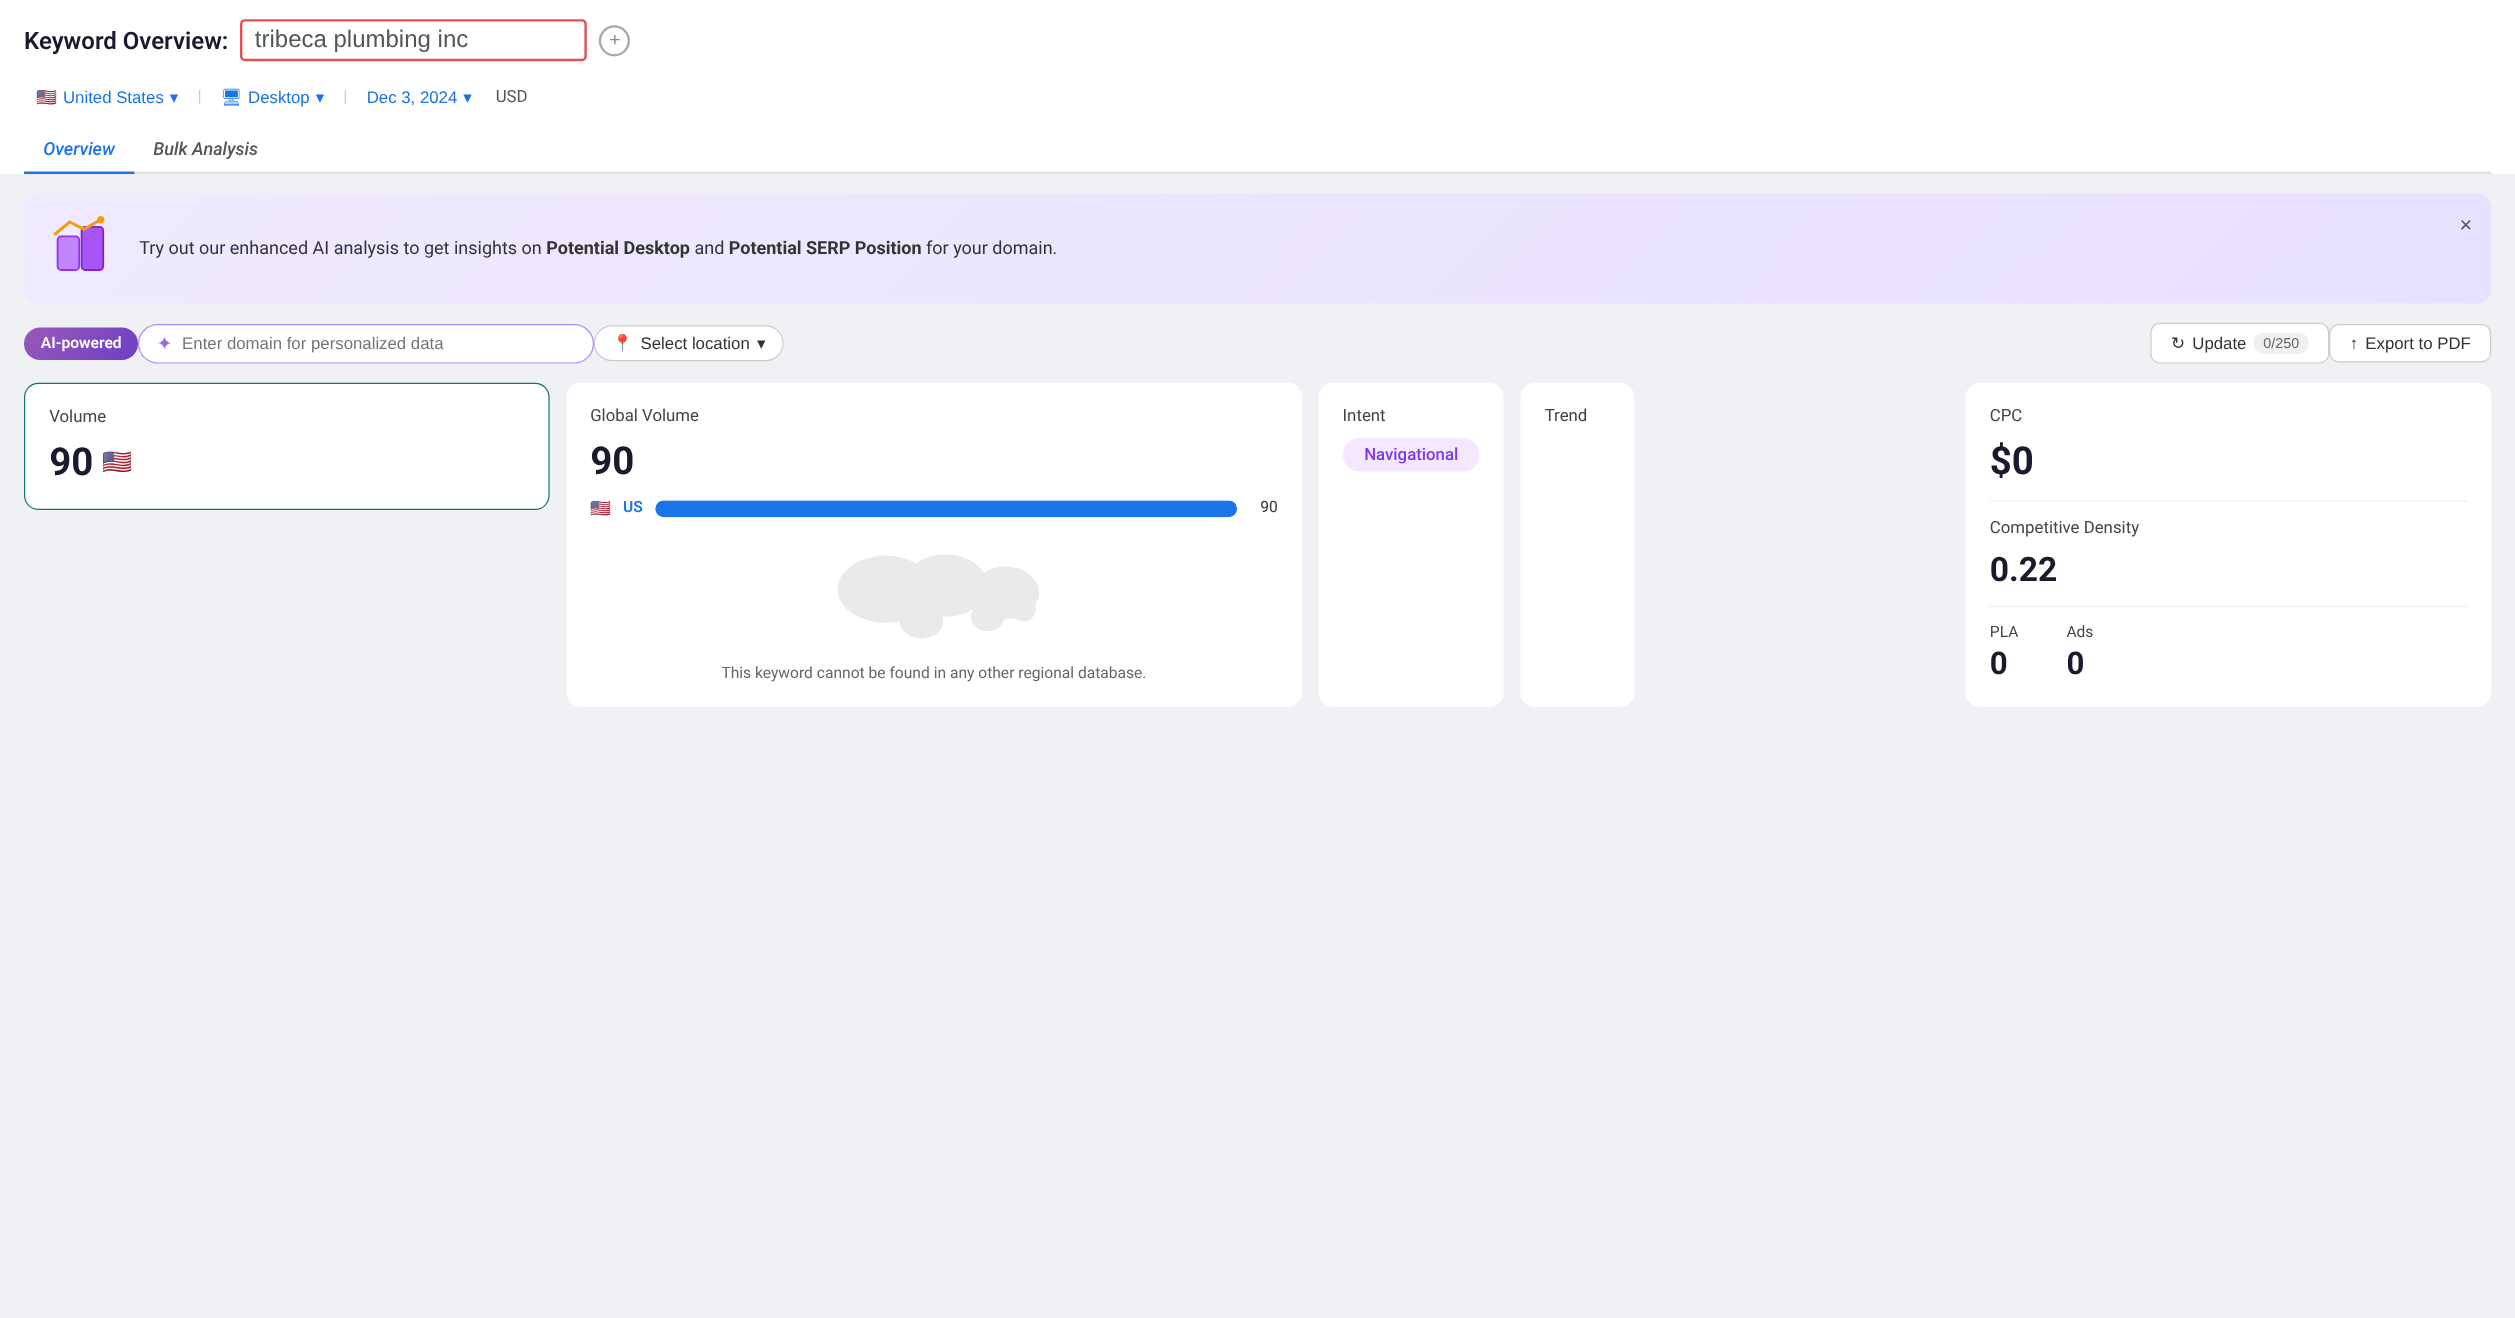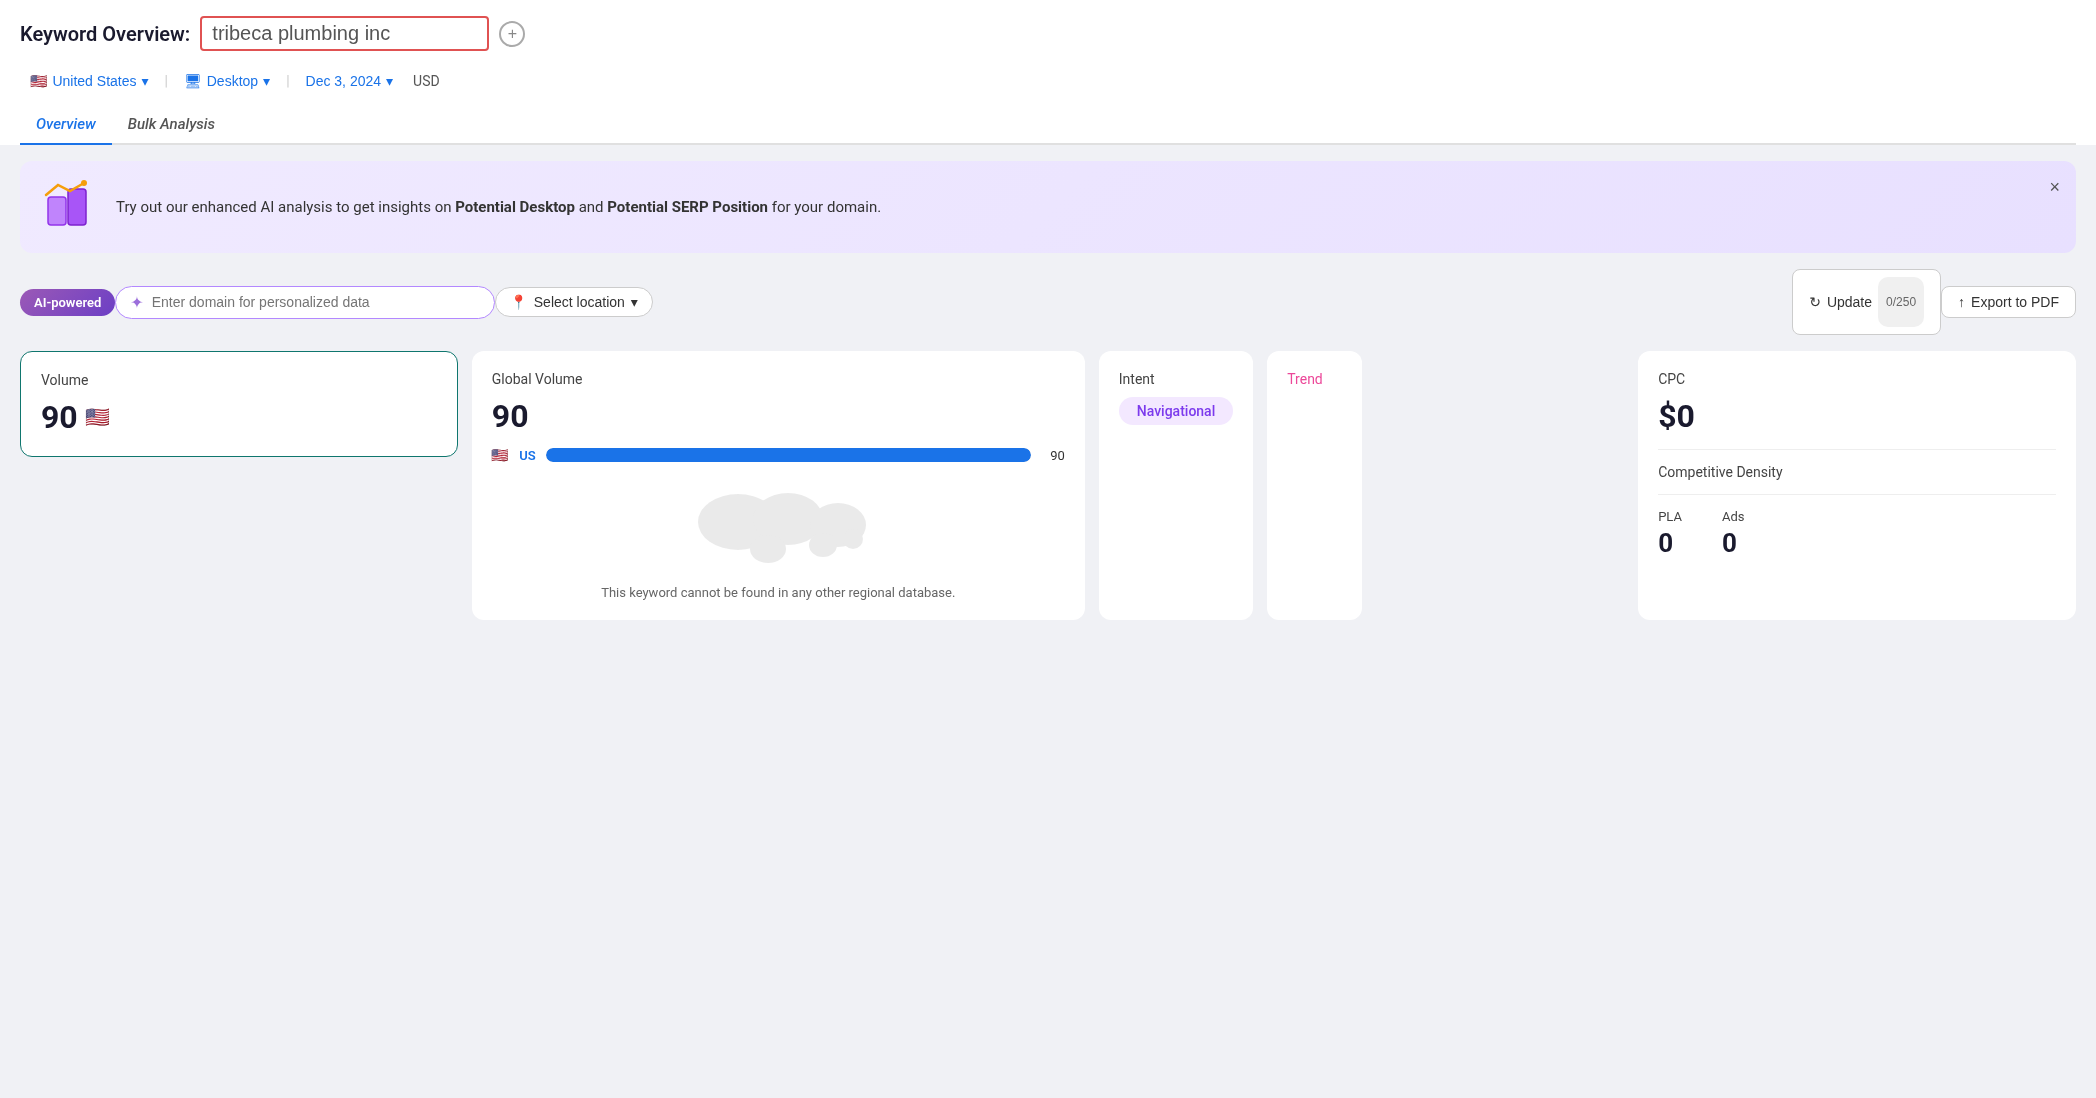--- a/index.html
+++ b/index.html
@@ -190,21 +190,21 @@
       border-radius: 8px;
       padding: 7px 16px;
       background: #fff;
       cursor: pointer;
       font-size: 14px;
       color: #333;
     }
     .update-count {
       background: #f0f0f0;
       border-radius: 10px;
-      padding: 18px 8px;
+      padding: 2px 8px;
       font-size: 12px;
       color: #666;
     }
     .export-btn {
       display: flex;
       align-items: center;
       gap: 6px;
       border: 1.5px solid #ccc;
       border-radius: 8px;
       padding: 7px 16px;
@@ -319,21 +319,21 @@
       display: inline-block;
       background: #f3e8ff;
       color: #7c3aed;
       border-radius: 20px;
       padding: 6px 18px;
       font-size: 14px;
       font-weight: 500;
     }
     .trend-label {
       font-size: 14px;
-      color: #ec4899;
+      color: #404040;
       margin-bottom: 12px;
     }
     .trend-bars {
       display: flex;
       align-items: flex-end;
       gap: 5px;
       height: 80px;
     }
     .trend-bar {
       flex: 1;
@@ -498,20 +498,21 @@
             <div class="trend-bar" style="height:65%"></div>
           </div>
         </div>
       </div>
 
       <div class="card">
         <div class="card-label">CPC</div>
         <div class="cpc-value">$0</div>
         <hr class="divider">
         <div class="card-label">Competitive Density</div>
+        <div class="comp-density-value">0.22</div>
         <hr class="divider">
         <div class="pla-ads-row">
           <div class="pla-ads-item">
             <div class="pla-ads-label">PLA</div>
             <div class="pla-ads-value">0</div>
           </div>
           <div class="pla-ads-item">
             <div class="pla-ads-label">Ads</div>
             <div class="pla-ads-value">0</div>
           </div>

